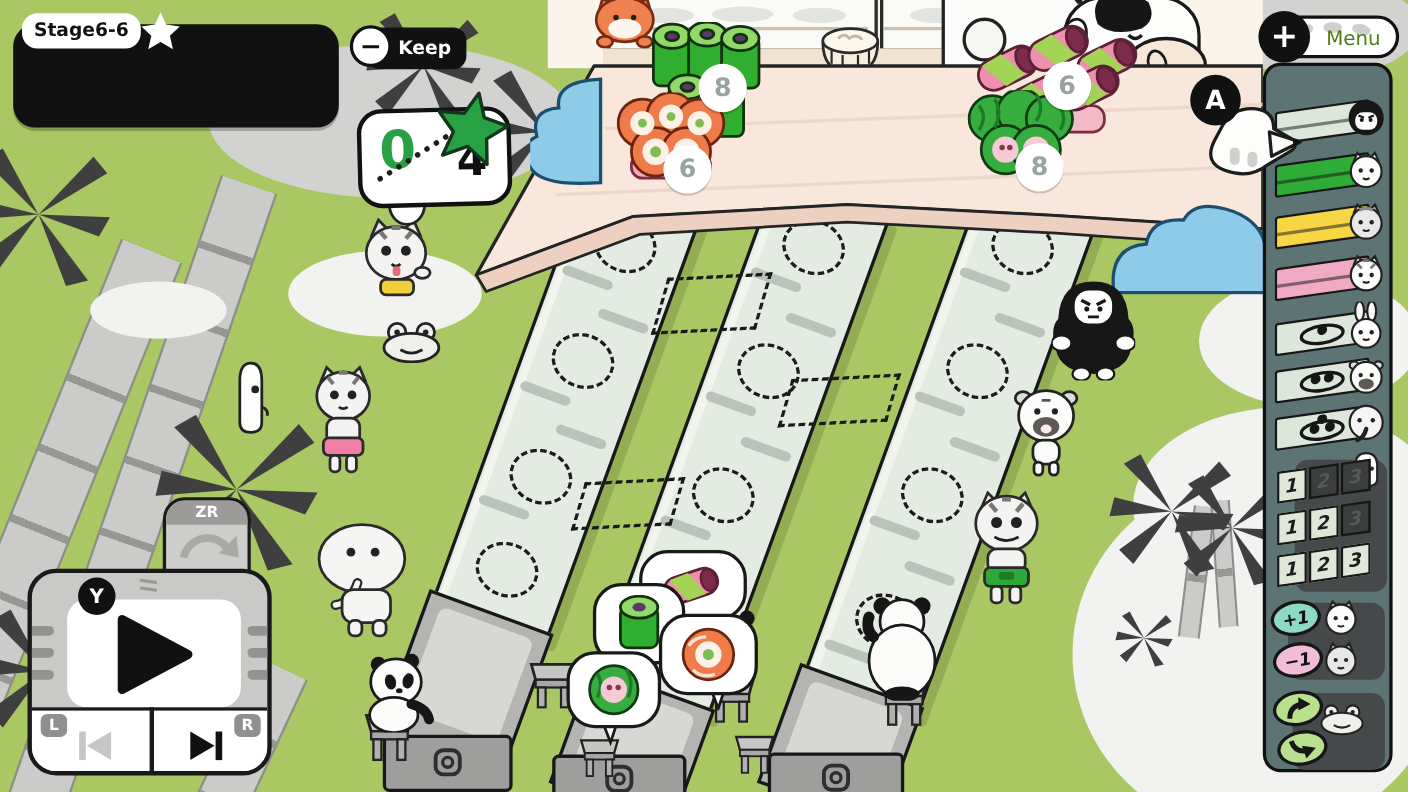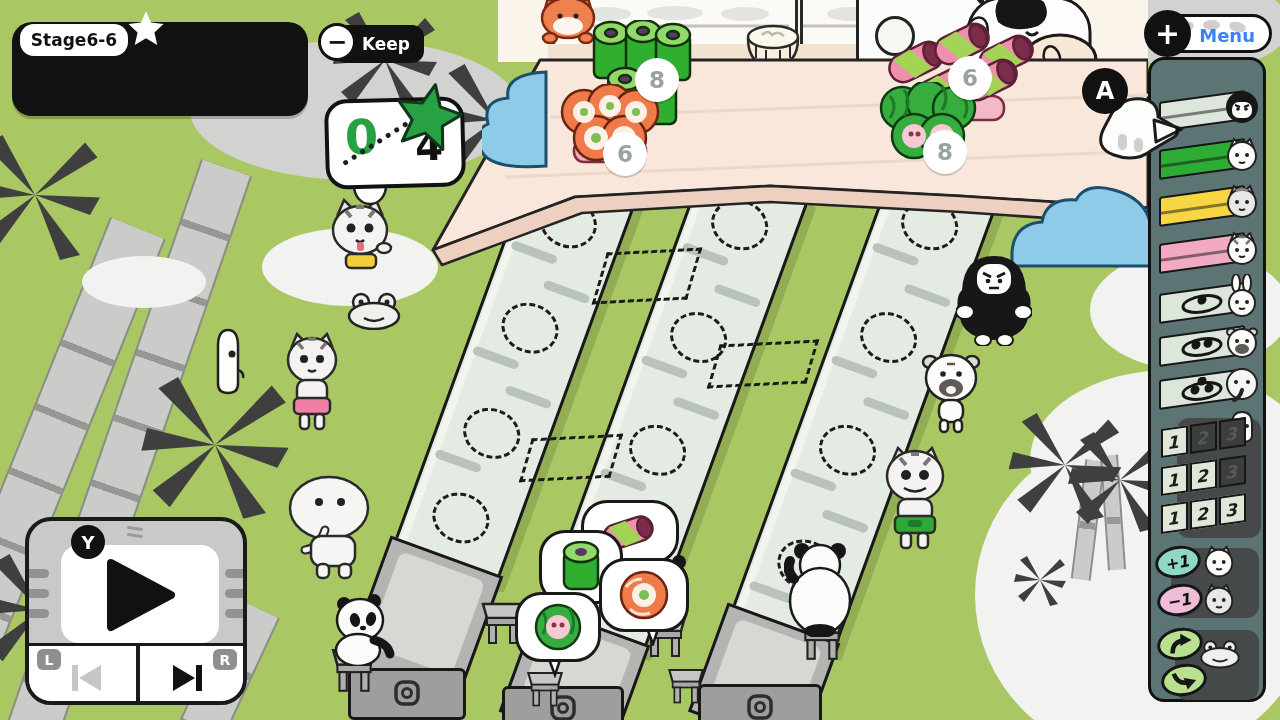--- a/index.html
+++ b/index.html
@@ -32,36 +32,36 @@
   
   .badge{position:absolute;width:44px;height:44px;border-radius:50%;background:#fff;color:#98a2a1;
          font-weight:800;font-size:23px;display:flex;align-items:center;justify-content:center;
          box-shadow:0 2px 0 rgba(0,0,0,.18);}
   .bubble{position:absolute;background:#fff;border:3.5px solid #191919;border-radius:26px;
           display:flex;align-items:center;justify-content:center;}
   
   .stagepanel{position:absolute;left:12px;top:22px;width:296px;height:94px;background:#111;border-radius:20px;
               box-shadow:0 3px 0 rgba(0,0,0,.22);}
   .stagebadge{position:absolute;left:8px;top:-10px;width:108px;height:32px;background:#fff;border-radius:14px;
-              color:#111;font-weight:800;font-size:17px;display:flex;align-items:center;justify-content:center;margin-top:12px;}
+              color:#111;font-weight:800;font-size:17px;display:flex;align-items:center;justify-content:center;}
   .stagetitle{position:absolute;left:18px;top:46px;width:270px;color:#fff;font-weight:800;font-size:21px;letter-spacing:.5px;}
   .hintbtn{position:absolute;left:334px;top:25px;width:76px;height:38px;background:#111;border-radius:12px;
            color:#fff;font-weight:800;font-size:17px;display:flex;align-items:center;justify-content:center;padding-left:14px;}
   .hintcirc{position:absolute;left:318px;top:23px;width:38px;height:38px;background:#fff;border:3px solid #111;
             border-radius:50%;box-sizing:border-box;display:flex;align-items:center;justify-content:center;
             font-weight:900;font-size:24px;color:#111;line-height:0;}
   .scorepanel{position:absolute;left:325px;top:98px;width:132px;height:82px;background:#fff;border:4.5px solid #111;
               border-radius:22px;transform:rotate(-1.5deg);}
   .scorezero{position:absolute;left:16px;top:6px;font-size:48px;font-weight:900;color:#28a044;}
   .scorefour{position:absolute;left:86px;top:22px;font-size:40px;font-weight:900;color:#111;}
   .scoredots{position:absolute;left:14px;top:58px;width:106px;border-top:5px dotted #1d1d1d;
              transform:rotate(-31deg);transform-origin:left center;}
   .menubtn{position:absolute;left:1158px;top:14px;width:114px;height:39px;background:#fff;border:3.5px solid #111;
            border-radius:20px;box-sizing:border-box;}
-  .menulabel{position:absolute;right:14px;top:8px;font-weight:700;font-size:18px;color:#3b82f6;}
+  .menulabel{position:absolute;right:14px;top:8px;font-weight:400;font-size:18px;color:#4d7c0f;}
   .paw{position:absolute;width:17px;height:10px;background:#cfcfcd;border-radius:50%;}
   .menucirc{position:absolute;left:1144px;top:10px;width:47px;height:47px;background:#111;border-radius:50%;
             color:#fff;font-weight:900;font-size:30px;display:flex;align-items:center;justify-content:center;line-height:0;}
   
   .ztab{position:absolute;top:452px;width:80px;height:84px;background:#cdcdcb;border:3px solid #1a1a1a;
         border-radius:20px 20px 0 0;overflow:hidden;box-sizing:border-box;}
   .ztab .zhead{height:22px;background:#9b9b99;color:#fff;font-weight:800;font-size:14px;
                display:flex;align-items:center;justify-content:center;}
   .ctlmain{position:absolute;left:25px;top:517px;width:222px;height:188px;background:#c9c9c7;border:4px solid #1a1a1a;
            border-radius:26px;box-sizing:border-box;overflow:hidden;}
@@ -604,20 +604,29 @@
   <div class="menubtn">
     <div class="paw" style="left:16px;top:5px;transform:rotate(-14deg);"></div>
     <div class="paw" style="left:42px;top:3px;"></div>
     <div class="paw" style="left:68px;top:5px;transform:rotate(14deg);"></div>
     <div class="menulabel"><span>Menu</span></div>
   </div>
   <div class="menucirc">
       <span>+</span>
     </div>
 
+  <div class="ztab" style="left:148px;">
+    <div class="zhead">
+        <span>ZR</span>
+      </div>
+    <svg width="74" height="40" viewBox="0 0 74 40">
+        <path d="M16 30 A22 22 0 0 1 56 22" fill="none" stroke="#a9a9a7" stroke-width="7"></path>
+        <polygon points="64,10 66,30 48,26" fill="#a9a9a7"></polygon>
+      </svg>
+  </div>
   <div class="ctlmain">
     <div class="fmark" style="left:98px;top:6px;transform:rotate(8deg);"></div>
     <div class="fmark" style="left:98px;top:13px;transform:rotate(8deg);"></div>
     <div class="stripe" style="left:-6px;top:48px;"></div>
     <div class="stripe" style="left:-6px;top:68px;"></div>
     <div class="stripe" style="left:-6px;top:88px;"></div>
     <div class="stripe" style="left:196px;top:48px;"></div>
     <div class="stripe" style="left:196px;top:68px;"></div>
     <div class="stripe" style="left:196px;top:88px;"></div>
     <div class="ctlscreen">

